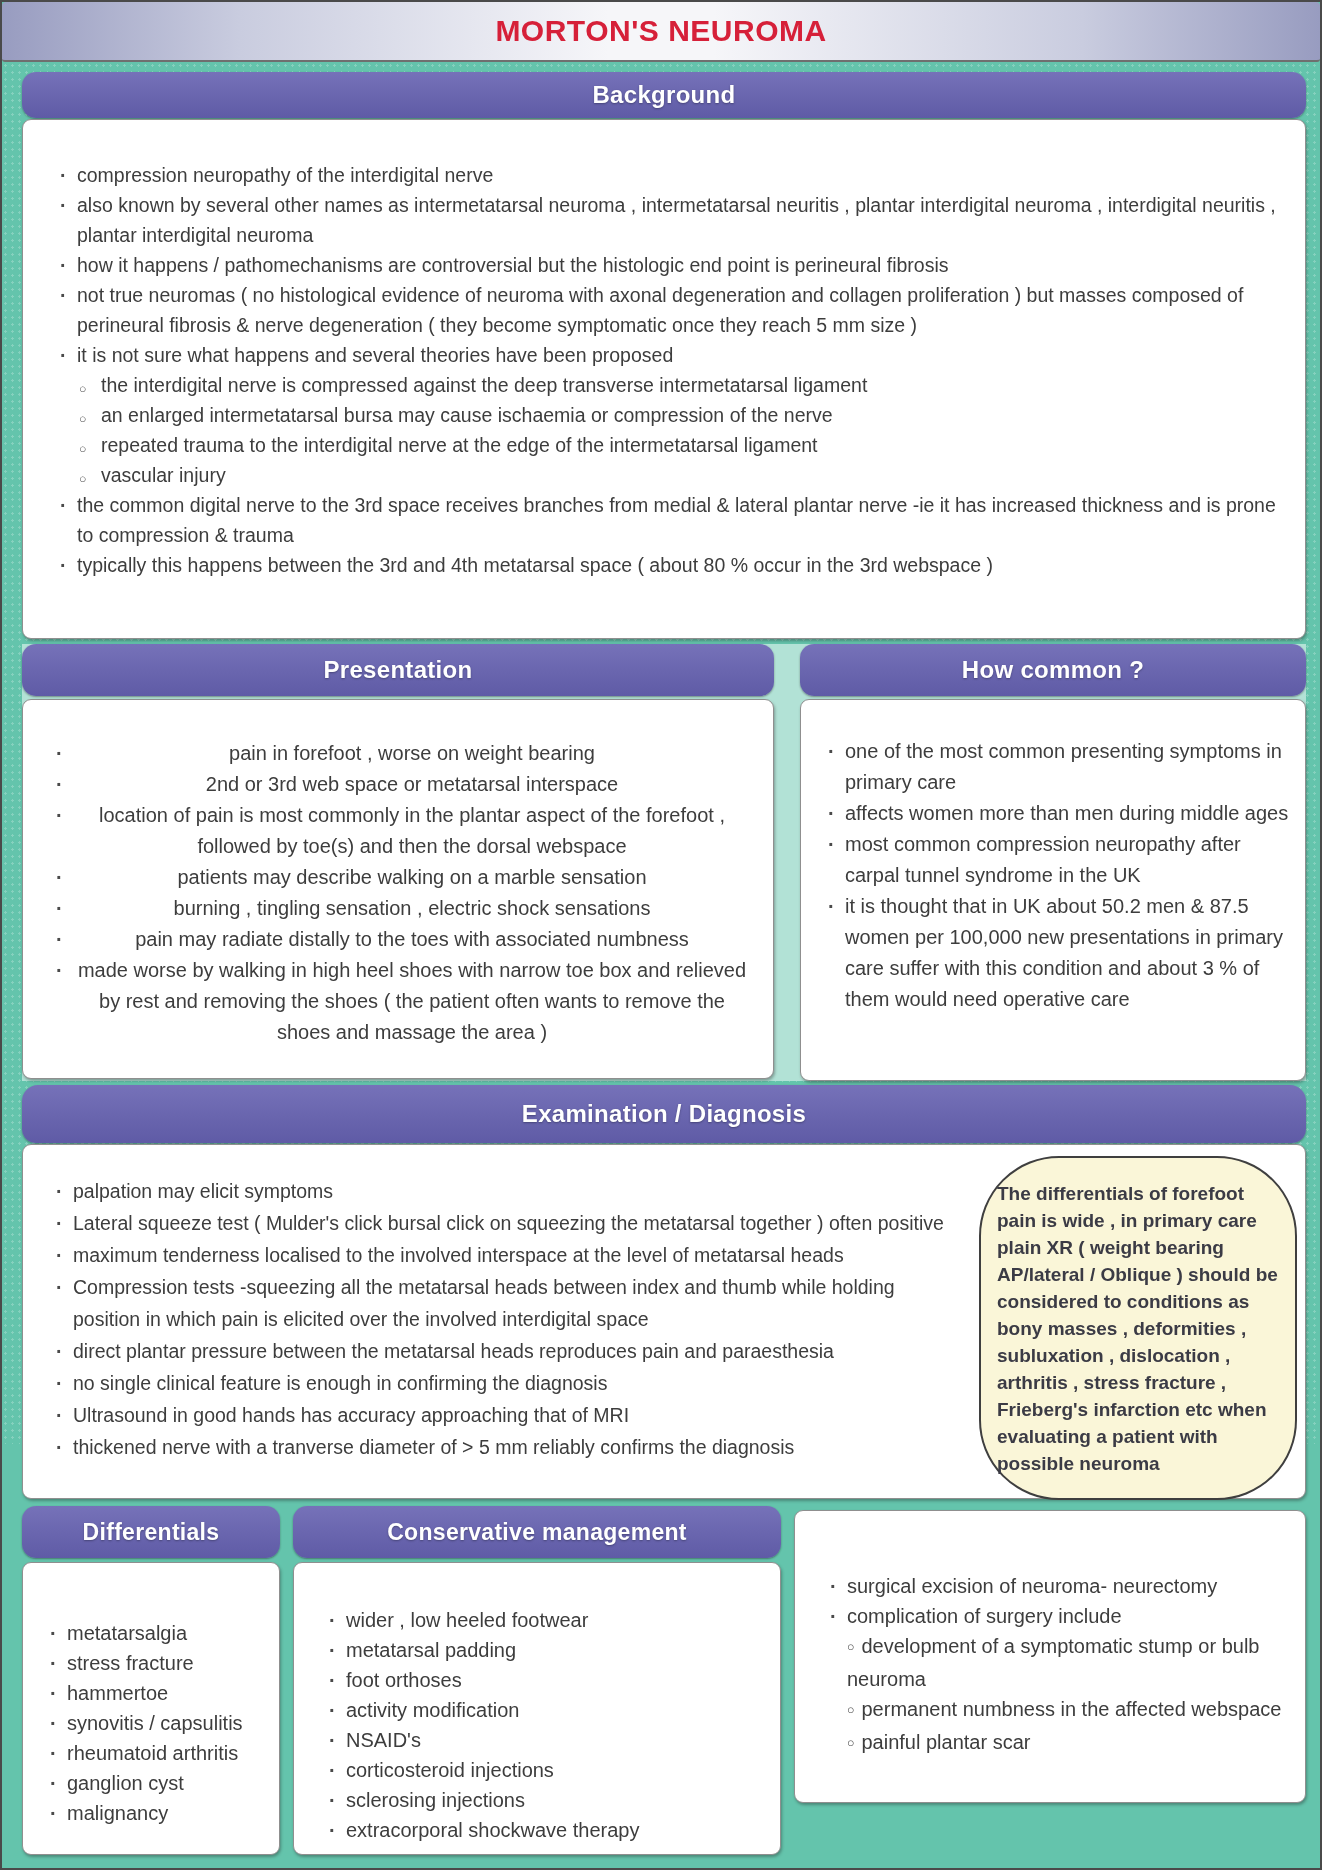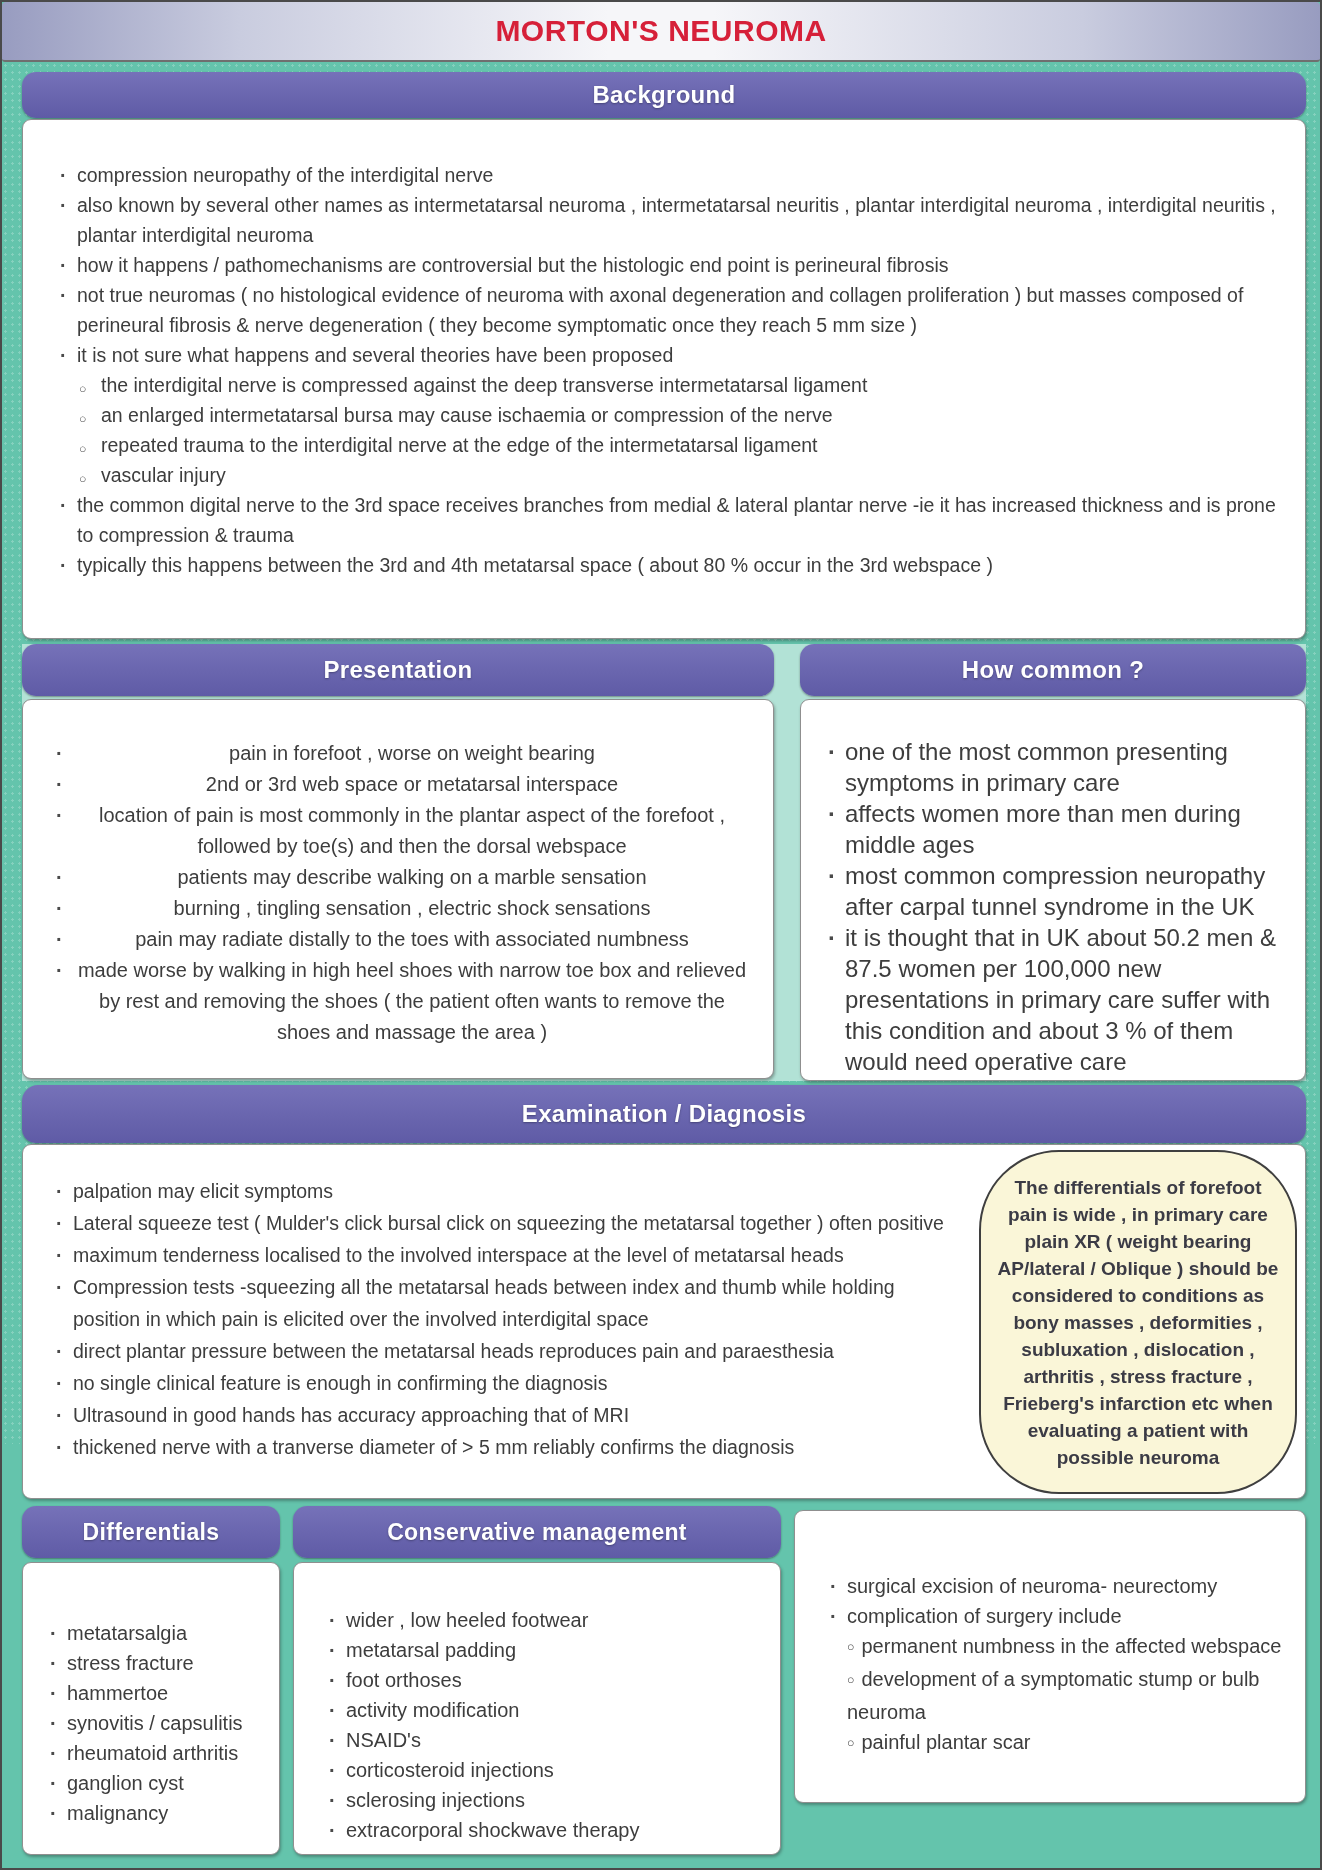--- a/index.html
+++ b/index.html
@@ -56,33 +56,33 @@
     font-size:19.5px; line-height:30px; }
 
   
   .mid-row{ display:flex; gap:26px; margin-top:5px; background:#b2e2d6; }
   .col-presentation{ width:752px; flex:none;text-align:center; }
   .col-howcommon{ flex:1; }
   .hdr-presentation,.hdr-howcommon{ height:52px; }
   .box-presentation{ height:380px; margin-top:3px; padding:38px 22px 0 26px;
     font-size:20px; line-height:31px; }
   .box-howcommon{ height:382px; margin-top:3px; padding:36px 16px 0 20px;
-    font-size:24px; line-height:31px; }
+    font-size:20px; line-height:31px; }
 
   
   .sec-exam{ margin-top:4px; }
   .hdr-exam{ height:58px; border-radius:16px 16px 14px 14px; }
   .box-exam{ height:355px; margin-top:1px; padding:30px 20px 0 26px; position:relative;
     font-size:19.5px; line-height:32px; }
   .box-exam ul{ margin-right:330px; }
   .callout{
-    position:absolute; top:5px; right:8px; width:318px; height:344px;
+    position:absolute; top:11px; right:8px; width:318px; height:344px;
     background:#faf6d8; border:2px solid #3f3f3f; border-radius:80px;
     display:flex; align-items:center; justify-content:center;
-    padding:24px 16px; text-align:center;
+    padding:24px 16px; 
     font-size:19px; font-weight:700; line-height:27px; color:#3b3b45;
   }
 
   
   .bottom-row{ display:flex; gap:13px; margin-top:7px; }
   .col-differentials{ width:258px; flex:none; }
   .col-conservative{ width:488px; flex:none; }
   .col-surgery{ flex:1; }
   .hdr-bottom{ height:52px; font-size:23px; }
   .box-bottom{ height:293px; margin-top:4px; font-size:20px; line-height:30px; }
@@ -195,22 +195,22 @@
             <li>sclerosing injections</li>
             <li>extracorporal shockwave therapy</li>
           </ul>
         </div>
       </section>
       <section class="col-surgery">
         <div class="box box-bottom box-surgery">
           <ul>
             <li>surgical excision of neuroma- neurectomy</li>
             <li>complication of surgery include</li>
+            <li class="sub-outdent"><span class="circ">○</span><span>development of a symptomatic stump or bulb neuroma</span></li>
             <li class="sub-outdent"><span class="circ">○</span><span>permanent numbness in the affected webspace</span></li>
-            <li class="sub-outdent"><span class="circ">○</span><span>development of a symptomatic stump or bulb neuroma</span></li>
             <li class="sub-outdent"><span class="circ">○</span><span>painful plantar scar</span></li>
           </ul>
         </div>
       </section>
     </div>
 
   </div>
 </div>
 
 </body></html>

